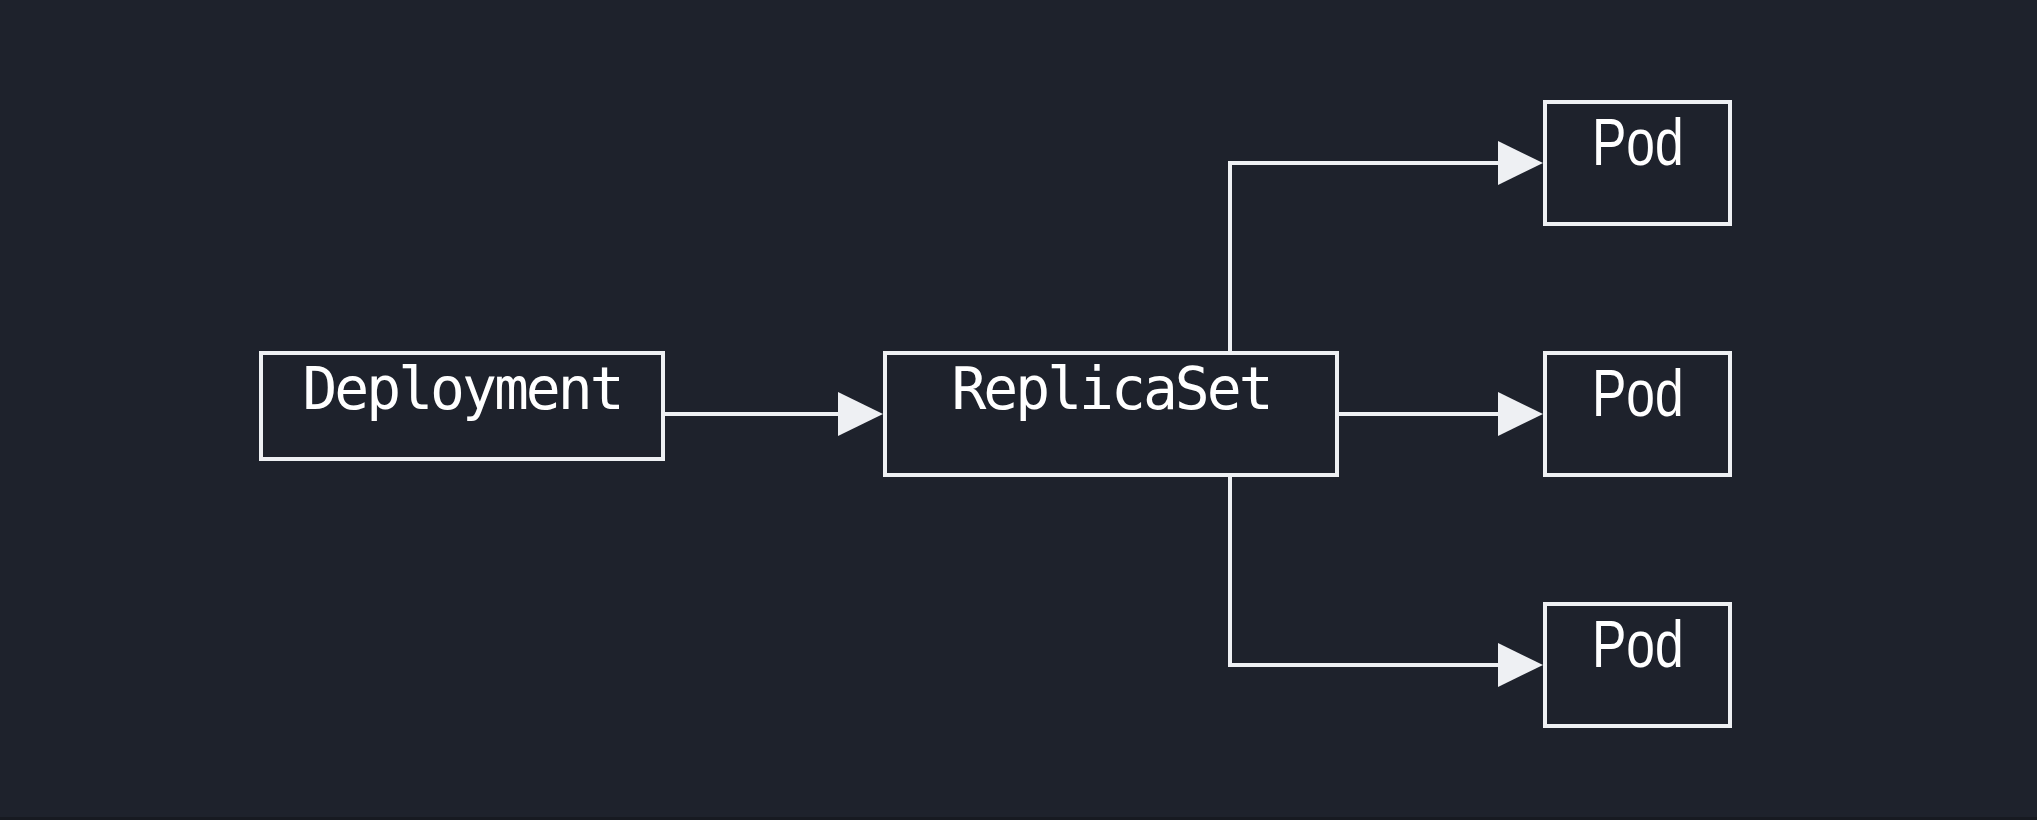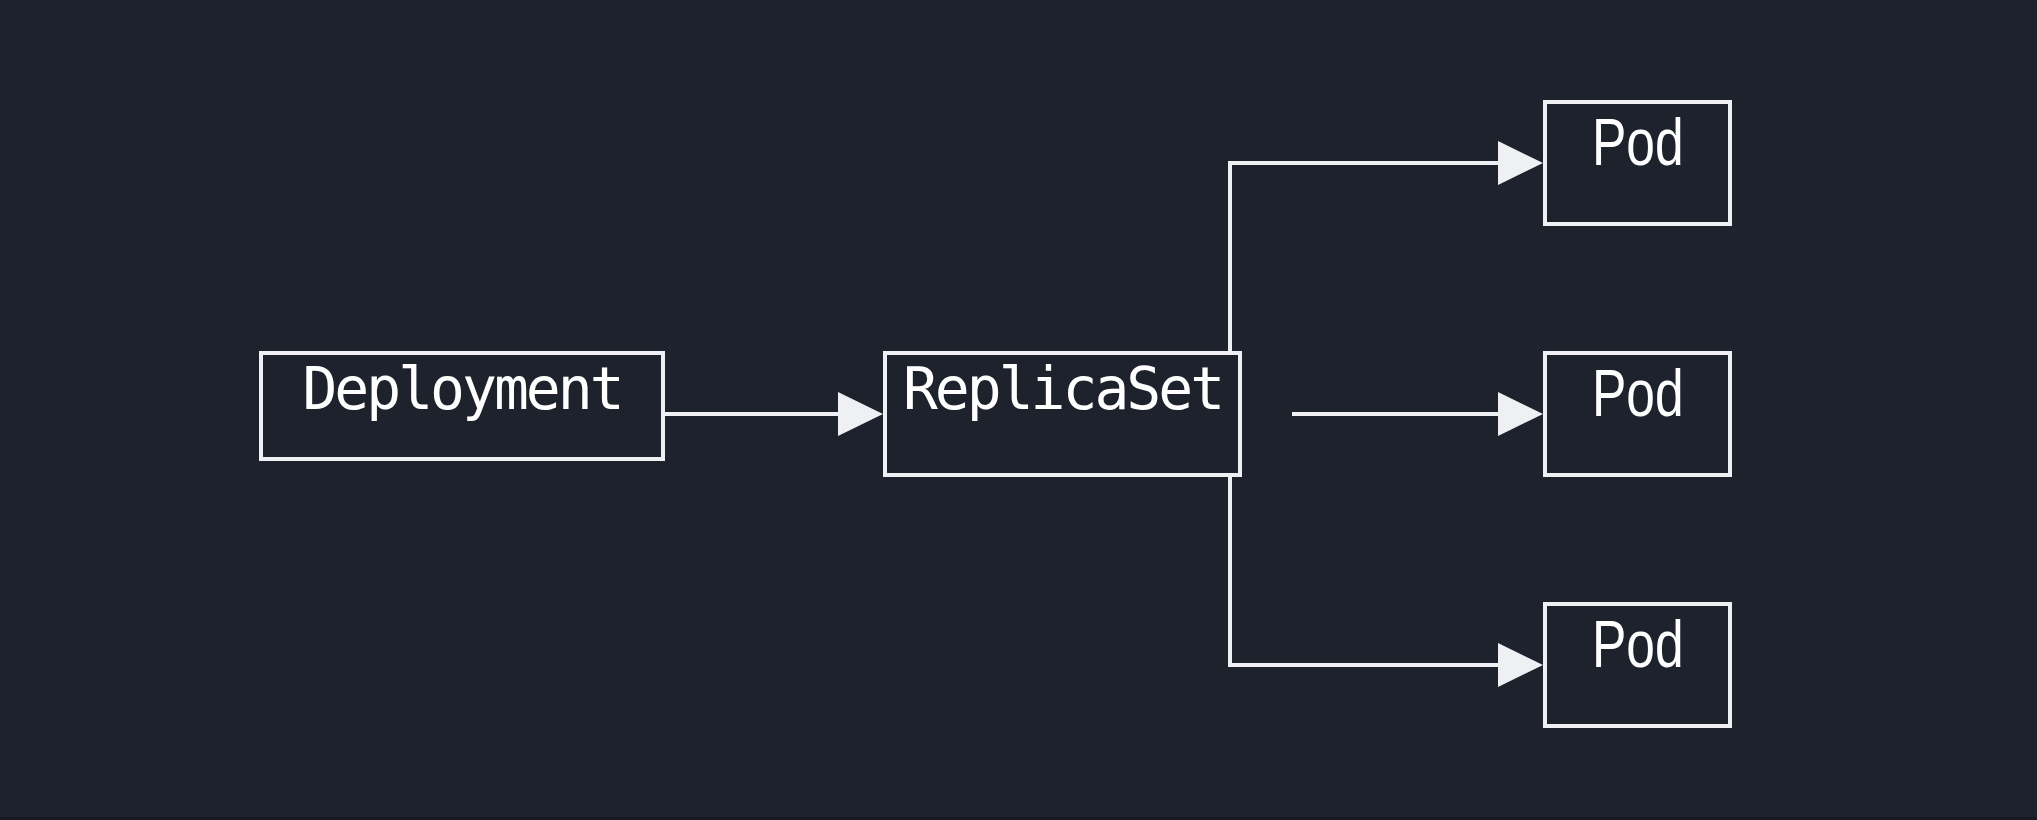--- a/index.html
+++ b/index.html
@@ -34,21 +34,21 @@
   .node {
     position: absolute;
     border: 4px solid var(--stroke);
     background: var(--bg);
     display: flex;
     align-items: flex-start;
     justify-content: center;
     color: var(--text);
   }
   .node-deployment { left: 227px; top: 351px; width: 406px; height: 110px; margin-left: 32px; }
-  .node-replicaset { left: 883px; top: 351px; width: 359px; height: 126px; }
+  .node-replicaset { left: 883px; top: 351px; width: 456px; height: 126px; }
   .node-pod-1 { left: 1543px; top: 100px; width: 189px; height: 126px; }
   .node-pod-2 { left: 1543px; top: 351px; width: 189px; height: 126px; }
   .node-pod-3 { left: 1543px; top: 602px; width: 189px; height: 126px; }
 
   .label-mono {
     font-family: "DejaVu Sans Mono", monospace;
     font-size: 58px;
     letter-spacing: -3px;
     color: var(--text);
     white-space: nowrap;

